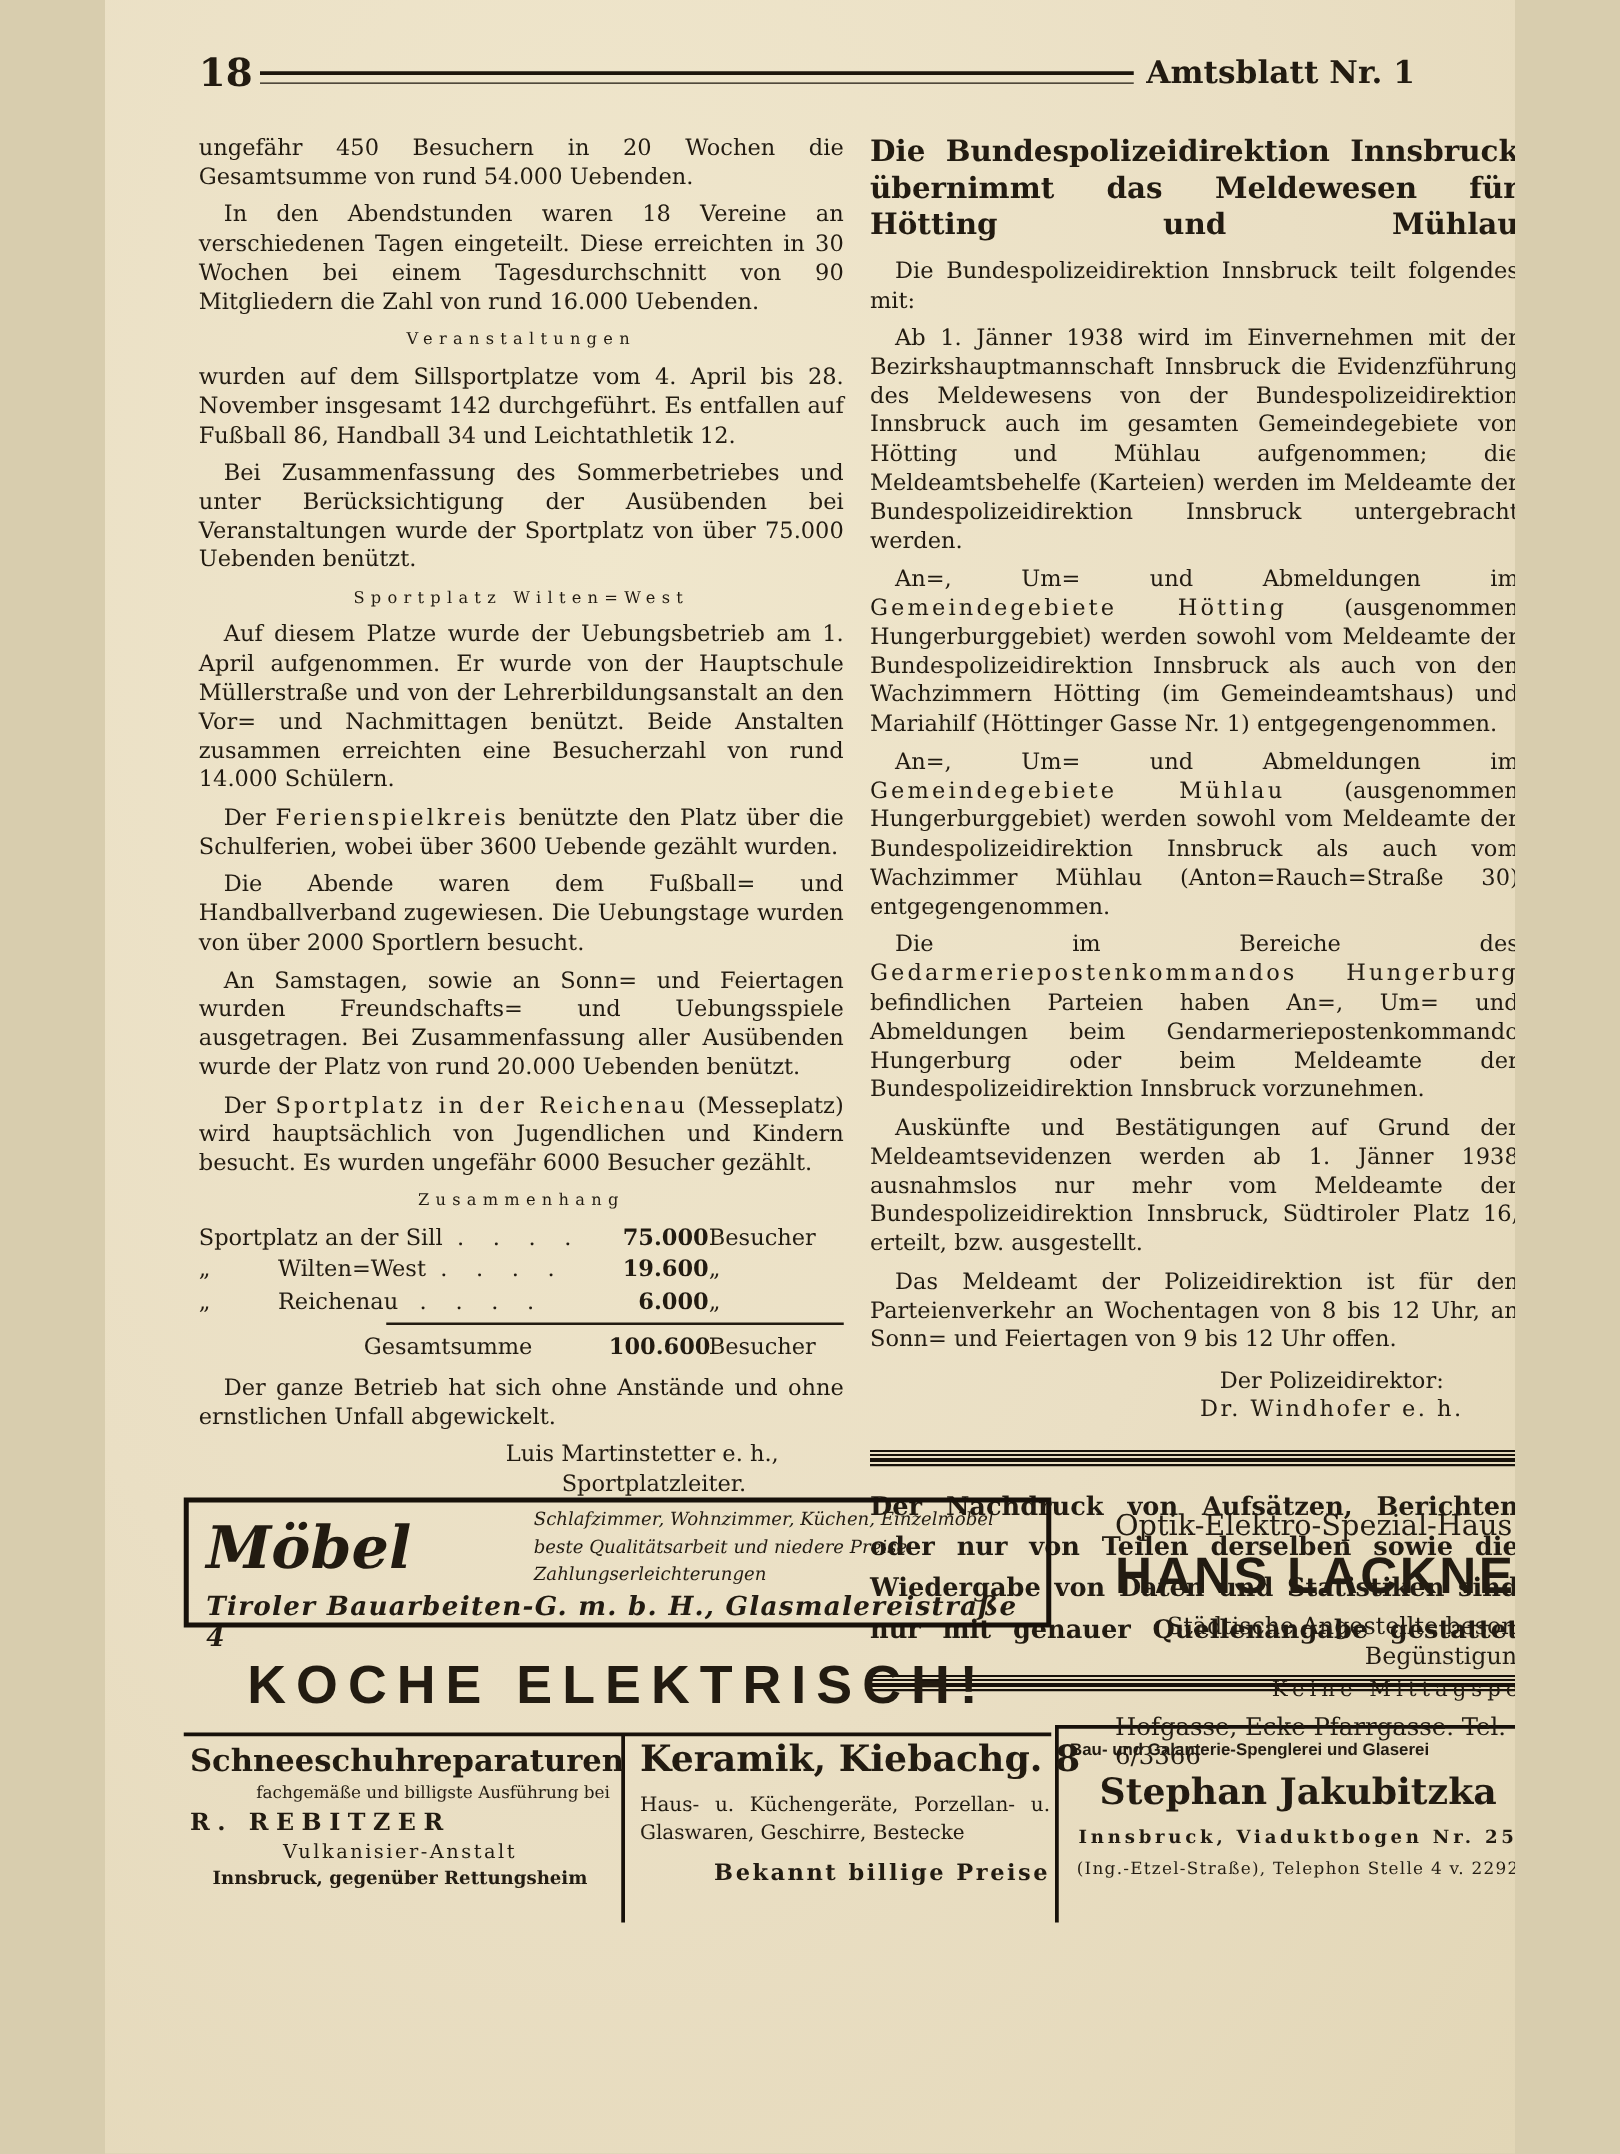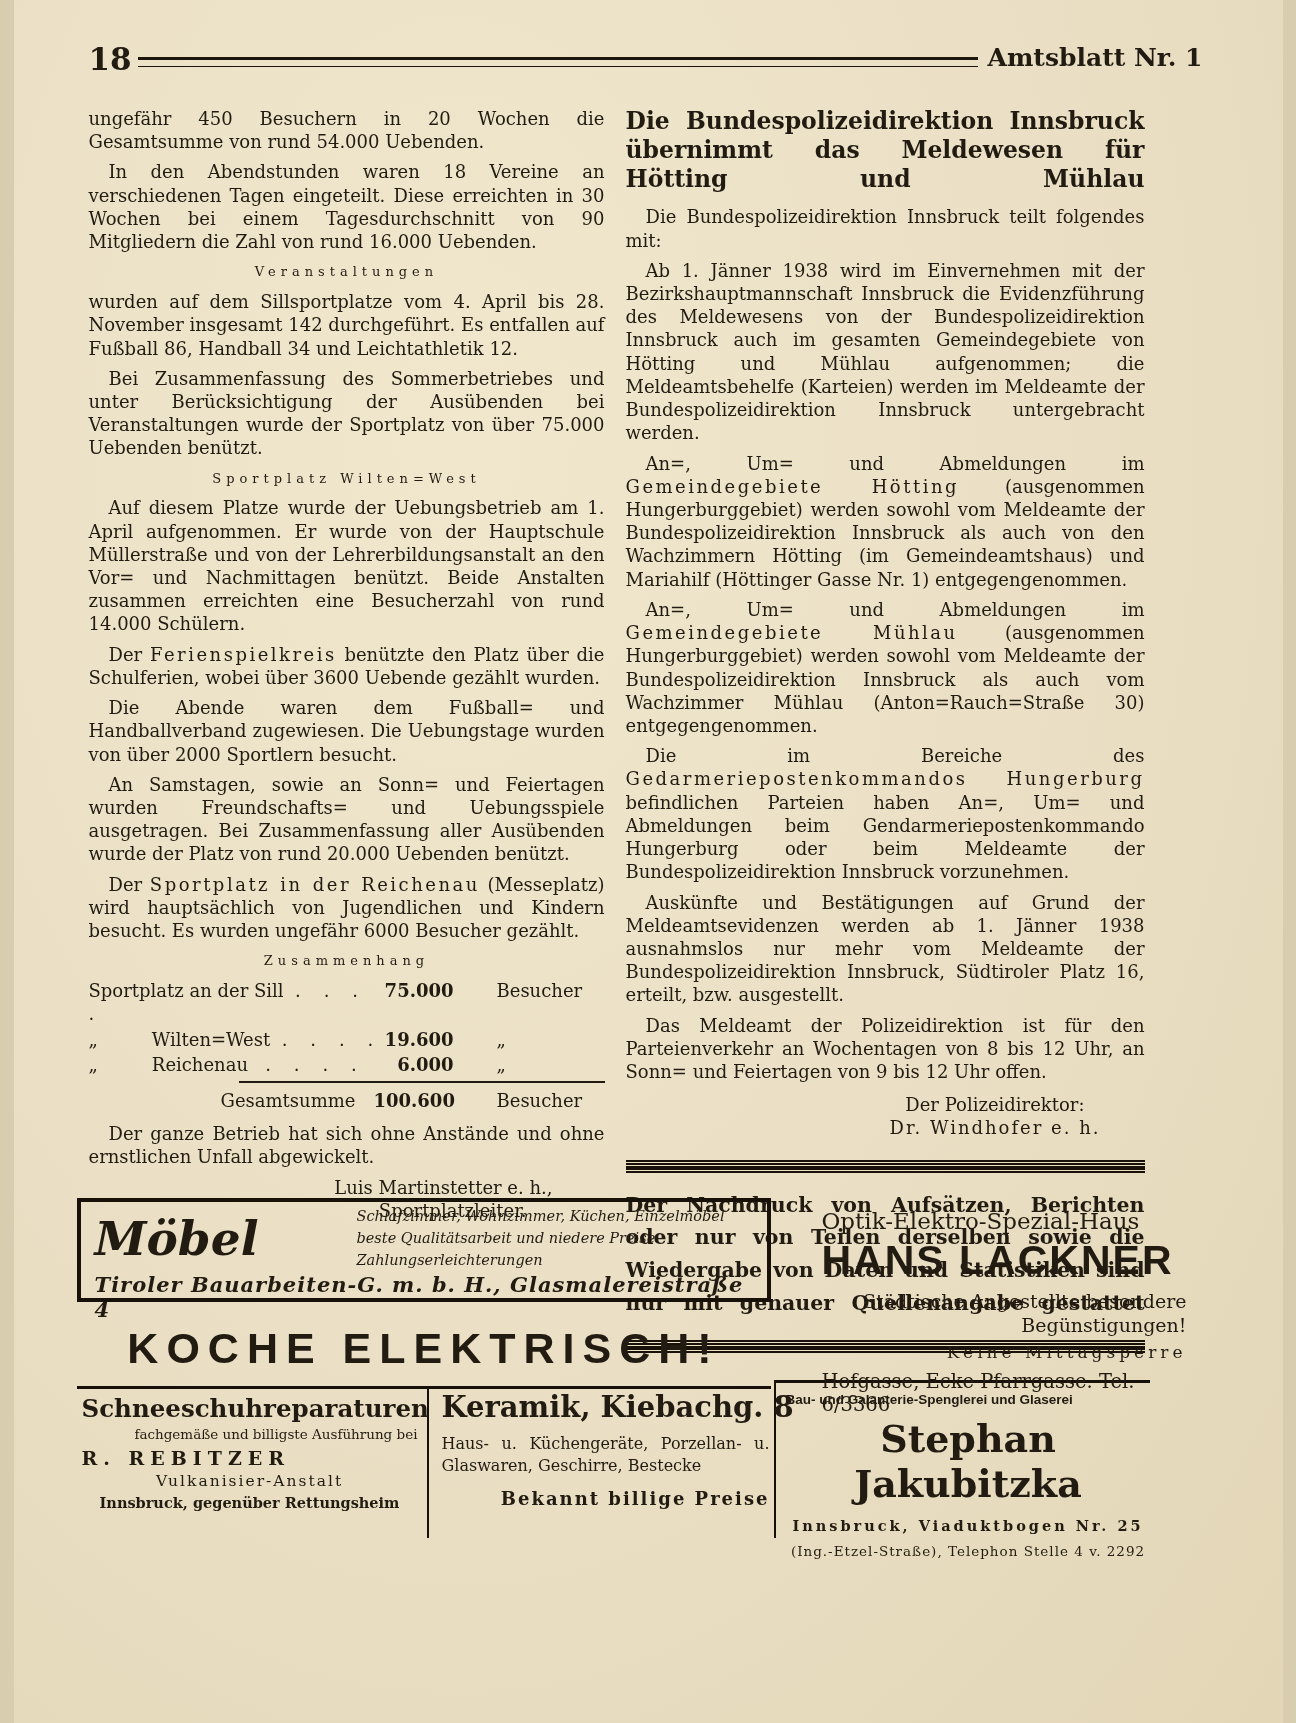--- a/index.html
+++ b/index.html
@@ -1,17 +1,17 @@
 <!DOCTYPE html>
 <html><head>
 <meta charset="utf-8">
 <style>
   html,body{margin:0;padding:0;background:#d8cdae;}
   .page{
-    position:relative;width:1269px;height:1723px;margin:0 auto;
+    position:relative;width:1128px;height:1723px;margin:0 auto;
     background:radial-gradient(ellipse at 35% 25%, #f0e7cd 0%, #eadfc4 55%, #e2d6b6 100%);
     color:#221b11;font-family:"DejaVu Serif", serif;overflow:hidden;
   }
   
   .header{position:absolute;top:44px;left:75px;right:80px;display:flex;align-items:flex-start;}
   .pagenum{font-size:31px;font-weight:bold;line-height:1;}
   .hrule{flex:1;height:6px;border-top:3px solid #1d160c;border-bottom:1.5px solid #1d160c;margin:13px 10px 0 6px;}
   .masthead{font-size:25px;font-weight:bold;line-height:1.1;white-space:nowrap;}
   
   .col{position:absolute;top:107px;font-size:18px;line-height:1.29;text-align:justify;}
@@ -19,21 +19,21 @@
   .col-right{left:612px;width:519px;}
   .para{margin:0 0 7px;}
   .ind{text-indent:20px;}
   .heading{text-align:center;letter-spacing:5px;margin:11px 0 9px;font-size:13px;text-indent:0;}
   .sperr{letter-spacing:2.5px;}
   .article-title{font-weight:bold;font-size:23.5px;line-height:1.24;text-align:justify;text-align-last:justify;margin:0 0 11px;}
   
   .trow{display:flex;text-align:left;margin:2px 0;}
   .tlabel{flex:1;white-space:pre-wrap;}
   .tvalue{width:80px;text-align:right;font-weight:bold;}
-  .tunit{width:108px;padding-left:0;margin-left:43px;}
+  .tunit{width:108px;padding-left:0;}
   .sumline{border-top:2px solid #221b11;margin:5px 0 6px 150px;}
   .trow.total .tlabel{padding-left:132px;}
   .sig{text-align:right;padding-right:52px;margin-top:6px;}
   .sig2{text-align:right;padding-right:78px;}
   .sigr{text-align:right;padding-right:60px;margin-top:10px;}
   .sigr2{text-align:right;padding-right:44px;letter-spacing:2px;}
   .band{height:13px;margin-top:20px;
     background:linear-gradient(#17110a 0 2px, transparent 2px 3.5px, #17110a 3.5px 5px,
       transparent 5px 6.5px, #17110a 6.5px 10px, transparent 10px 11px, #17110a 11px 13px);}
   .notice{font-weight:bold;font-size:20.5px;line-height:1.6;text-align:justify;text-align-last:justify;margin:16px 0 0;}
@@ -59,21 +59,21 @@
   .ker-foot{font-weight:bold;font-size:18px;letter-spacing:2px;text-align:right;margin-top:12px;}
   .lackner{position:absolute;left:808px;top:1208px;width:365px;}
   .lak-tag{font-size:23px;}
   .lak-name{font-family:"Liberation Sans", sans-serif;font-weight:bold;font-size:41px;letter-spacing:2px;
     margin:3px 0 5px;white-space:nowrap;}
   .lak-line1{font-size:19px;text-align:right;line-height:1.28;}
   .lak-line2{font-size:17px;letter-spacing:4px;text-align:right;margin-top:4px;}
   .lak-line3{font-size:19.5px;margin-top:8px;}
   .jakubitzka{position:absolute;left:772px;top:1392px;width:365px;}
   .jak-tag{font-family:"Liberation Sans", sans-serif;font-weight:bold;font-size:13.5px;}
-  .jak-name{font-weight:bold;font-size:38px;text-align:center;margin:9px 0 11px;}
+  .jak-name{font-weight:bold;font-size:29px;text-align:center;margin:9px 0 11px;}
   .jak-line1{font-weight:bold;font-size:14.5px;letter-spacing:3px;text-align:center;}
   .jak-line2{font-size:13.5px;text-align:center;letter-spacing:1px;margin-top:9px;}
 </style>
 </head>
 <body>
 
 <div class="page">
 
   <div class="header">
     <div class="pagenum">18</div>

